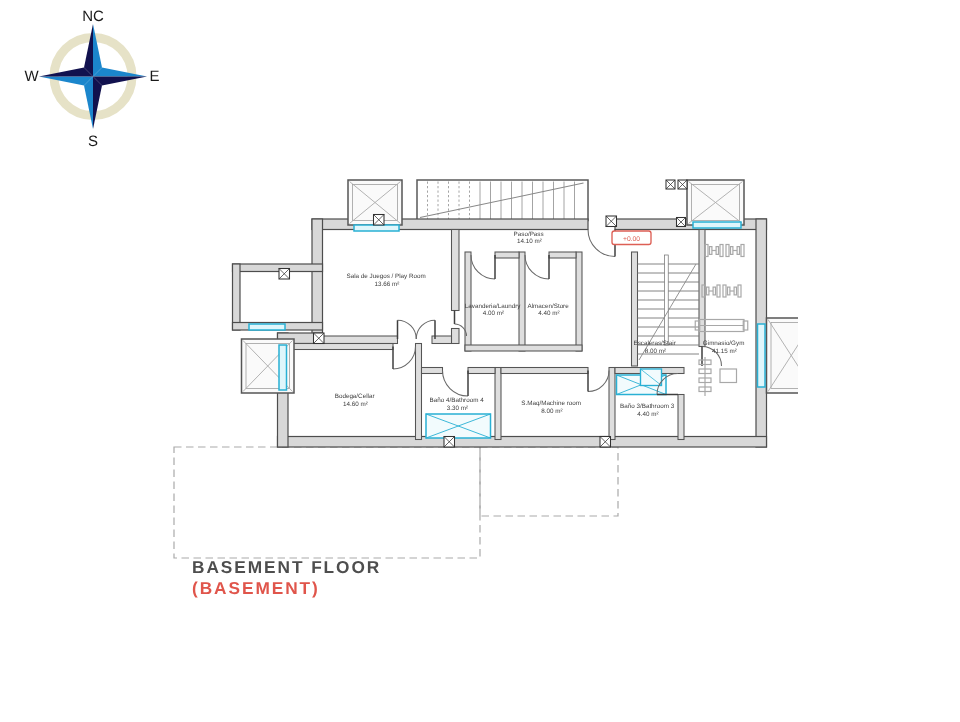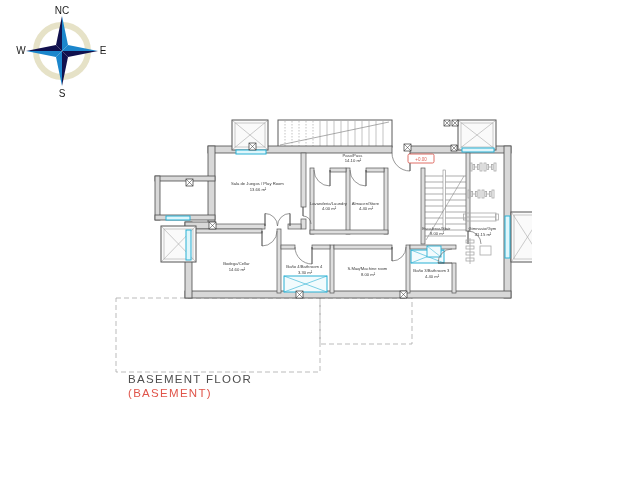--- a/index.html
+++ b/index.html
@@ -1,20 +1,20 @@
 <!DOCTYPE html>
 <html><head>
 <meta charset="utf-8">
 <style>
   html,body{margin:0;padding:0;background:#fff;}
   .canvas{position:relative;width:532px;height:481px;background:#fff;overflow:hidden;
           font-family:"Liberation Sans",sans-serif;}
   .plan-svg{position:absolute;left:0;top:0;}
   .compass{position:absolute;left:12px;top:4px;}
-  .plan-title{position:absolute;left:128px;top:372px;line-height:1.25;}
+  .plan-title{position:absolute;left:128px;top:372px;line-height:1.25;font-weight:bold;}
   .plan-title .t1{font-size:11.5px;letter-spacing:1.3px;color:#4e4e4e;}
   .plan-title .t2{font-size:11.5px;letter-spacing:1.3px;color:#e0554b;}
   svg text{font-family:"Liberation Sans",sans-serif;}
   .roomlbl{font-size:4.2px;fill:#3c3c3c;text-anchor:middle;}
   .wall{fill:#d8d8d8;stroke:#4d4d4d;stroke-width:.8;}
   .iwall{fill:#dedede;stroke:#555;stroke-width:.7;}
   .arc{fill:none;stroke:#6a6a6a;stroke-width:.7;}
   .leaf{stroke:#3f3f3f;stroke-width:1;}
   .cyan{stroke:#29b0d4;}
   .eq{stroke:#a8a8a8;fill:none;stroke-width:.8;}

